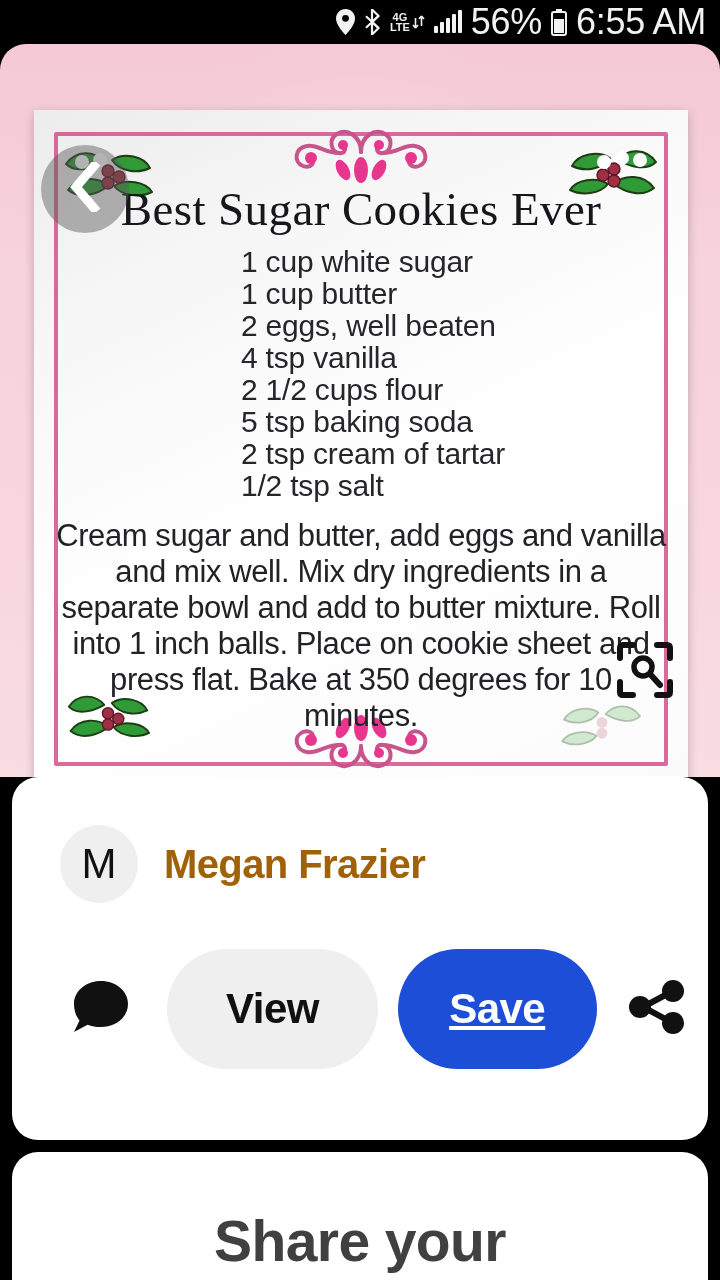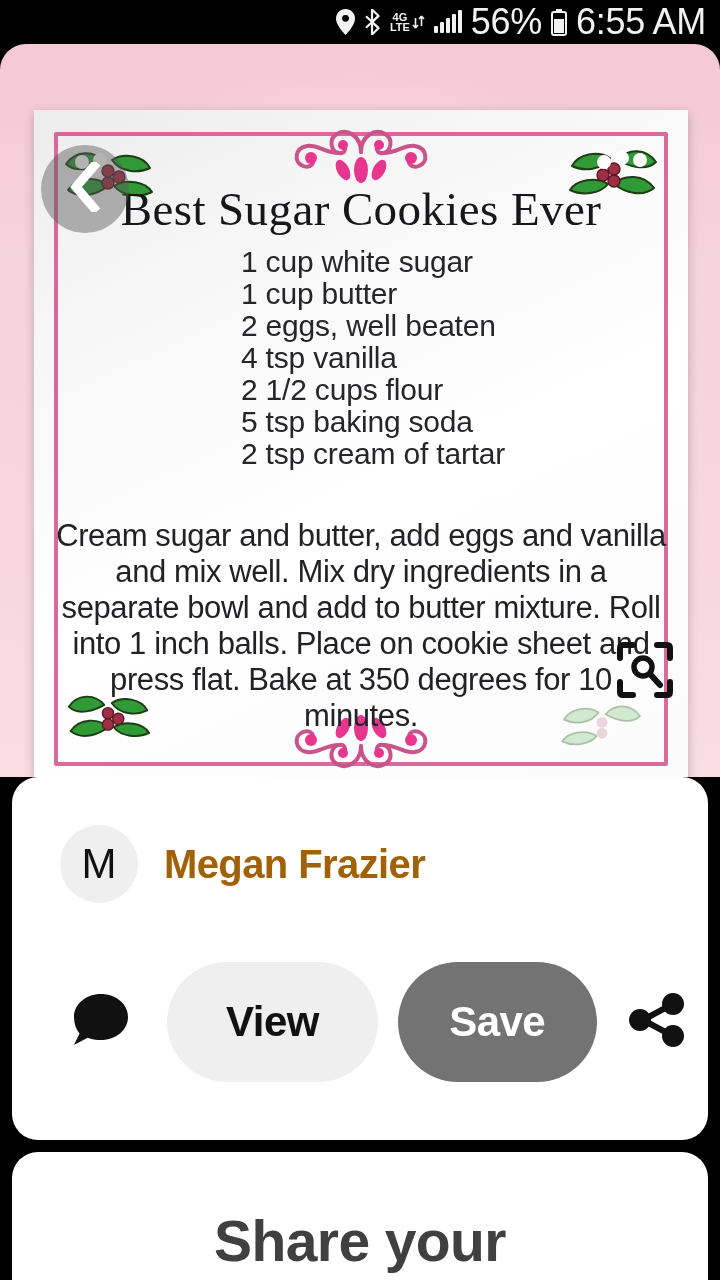--- a/index.html
+++ b/index.html
@@ -118,34 +118,34 @@
     display:flex; align-items:center; gap:26px;
   }
   .avatar {
     width:78px; height:78px; border-radius:50%; background:#efefef;
     display:flex; align-items:center; justify-content:center;
     font-size:42px; color:#111; font-weight:400;
   }
   .username { font-size:40px; color:#a16207; font-weight:700; letter-spacing:-0.6px; }
 
   .actionrow {
-    position:absolute; left:0; right:0; top:185px; height:120px;
+    position:absolute; left:0; right:0; top:172px; height:120px;
     display:flex; align-items:center;
   }
   .comment-btn {
     width:112px; display:flex; align-items:center; justify-content:center;
     margin-left:34px;
   }
   .pill {
     height:120px; border-radius:60px;
     display:flex; align-items:center; justify-content:center;
     font-size:42px; font-weight:700; letter-spacing:-0.5px;
   }
   .pill.view { width:216px; background:#efefef; color:#111; margin-left:12px; }
-  .pill.save { width:204px; background:#737373; color:#fff; margin-left:20px; }
+  .pill.save { width:204px; background:#1d4ed8; color:#fff; margin-left:20px;text-decoration:underline; }
   .share-btn { width:104px; display:flex; align-items:center; justify-content:center; margin-left:10px; }
 
   
   .sharecard {
     position:absolute; left:12px; top:1152px; width:696px; height:160px;
     background:#fff; border-radius:26px;
   }
   .sharecard .share-title {
     position:absolute; top:56px; left:0; right:0; text-align:center;
     font-size:57px; font-weight:700; color:#404040; letter-spacing:-0.6px;
@@ -316,20 +316,21 @@
         <div class="r-title">Best Sugar Cookies Ever</div>
 
         <ul class="r-ing">
           <li><span>1 cup white sugar</span></li>
           <li><span>1 cup butter</span></li>
           <li><span>2 eggs, well beaten</span></li>
           <li><span>4 tsp vanilla</span></li>
           <li><span>2 1/2 cups flour</span></li>
           <li><span>5 tsp baking soda</span></li>
           <li><span>2 tsp cream of tartar</span></li>
+          <li><span>1/2 tsp salt</span></li>
         </ul>
 
         <div class="r-instr">Cream sugar and butter, add eggs and vanilla and mix well.  Mix dry ingredients in a separate bowl and add to butter mixture.  Roll into 1 inch balls.  Place on cookie sheet and press flat.  Bake at 350 degrees for 10 minutes.</div>
       </div>
 
     </div>
 
     <div class="backbtn">
       <span>
         <svg width="32" height="50" viewBox="0 0 32 50">

